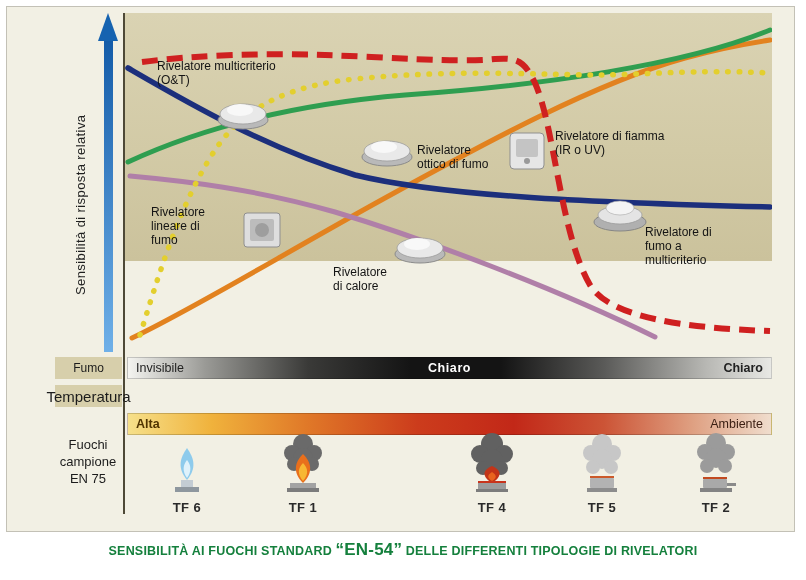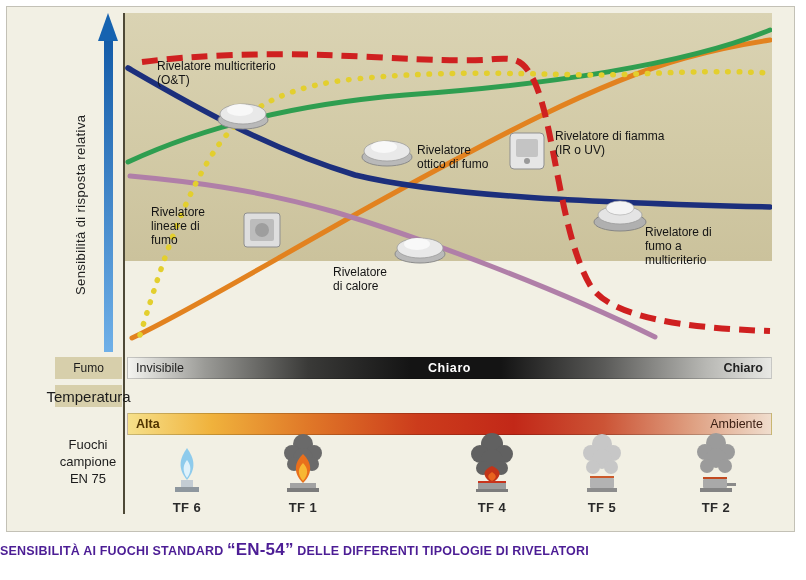--- a/index.html
+++ b/index.html
@@ -40,22 +40,22 @@
               #cc3c1c 45%, #c22818 60%, #cc5436 74%, #dfa183 88%, #f0ddcd 100%);margin-top:28px; }
   .temp-bar .bleft { color:#503400; font-weight:bold; }
   .temp-bar .bright { color:#3c2014; }
 
   .fuochi-label { position:absolute; left:48px; top:436px; width:80px; text-align:center;
                   font-size:13px; line-height:17px; color:#1c1c1c; }
   .tf-item { position:absolute; top:430px; width:70px; text-align:center; }
   .tf-label { display:block; margin-top:2px; font-weight:bold; font-size:13px;
               color:#2a2a2a; letter-spacing:0.5px; }
 
-  .caption { position:absolute; left:0; top:540px; width:806px; 
-             color:#4c1d95; font-weight:bold; font-size:12.5px; letter-spacing:0.2px; }
+  .caption { position:absolute; left:0; top:540px; width:806px; text-align:center;
+             color:#15803d; font-weight:bold; font-size:12.5px; letter-spacing:0.2px; }
   .cap-en { font-size:17px; }
 </style>
 </head>
 <body>
 
 <div class="page">
   <div class="figure-bg"></div>
 
   <div class="yaxis-label ml">Sensibilità di risposta relativa</div>
   <svg class="yaxis-arrow" width="24" height="345" viewBox="0 0 24 345">

